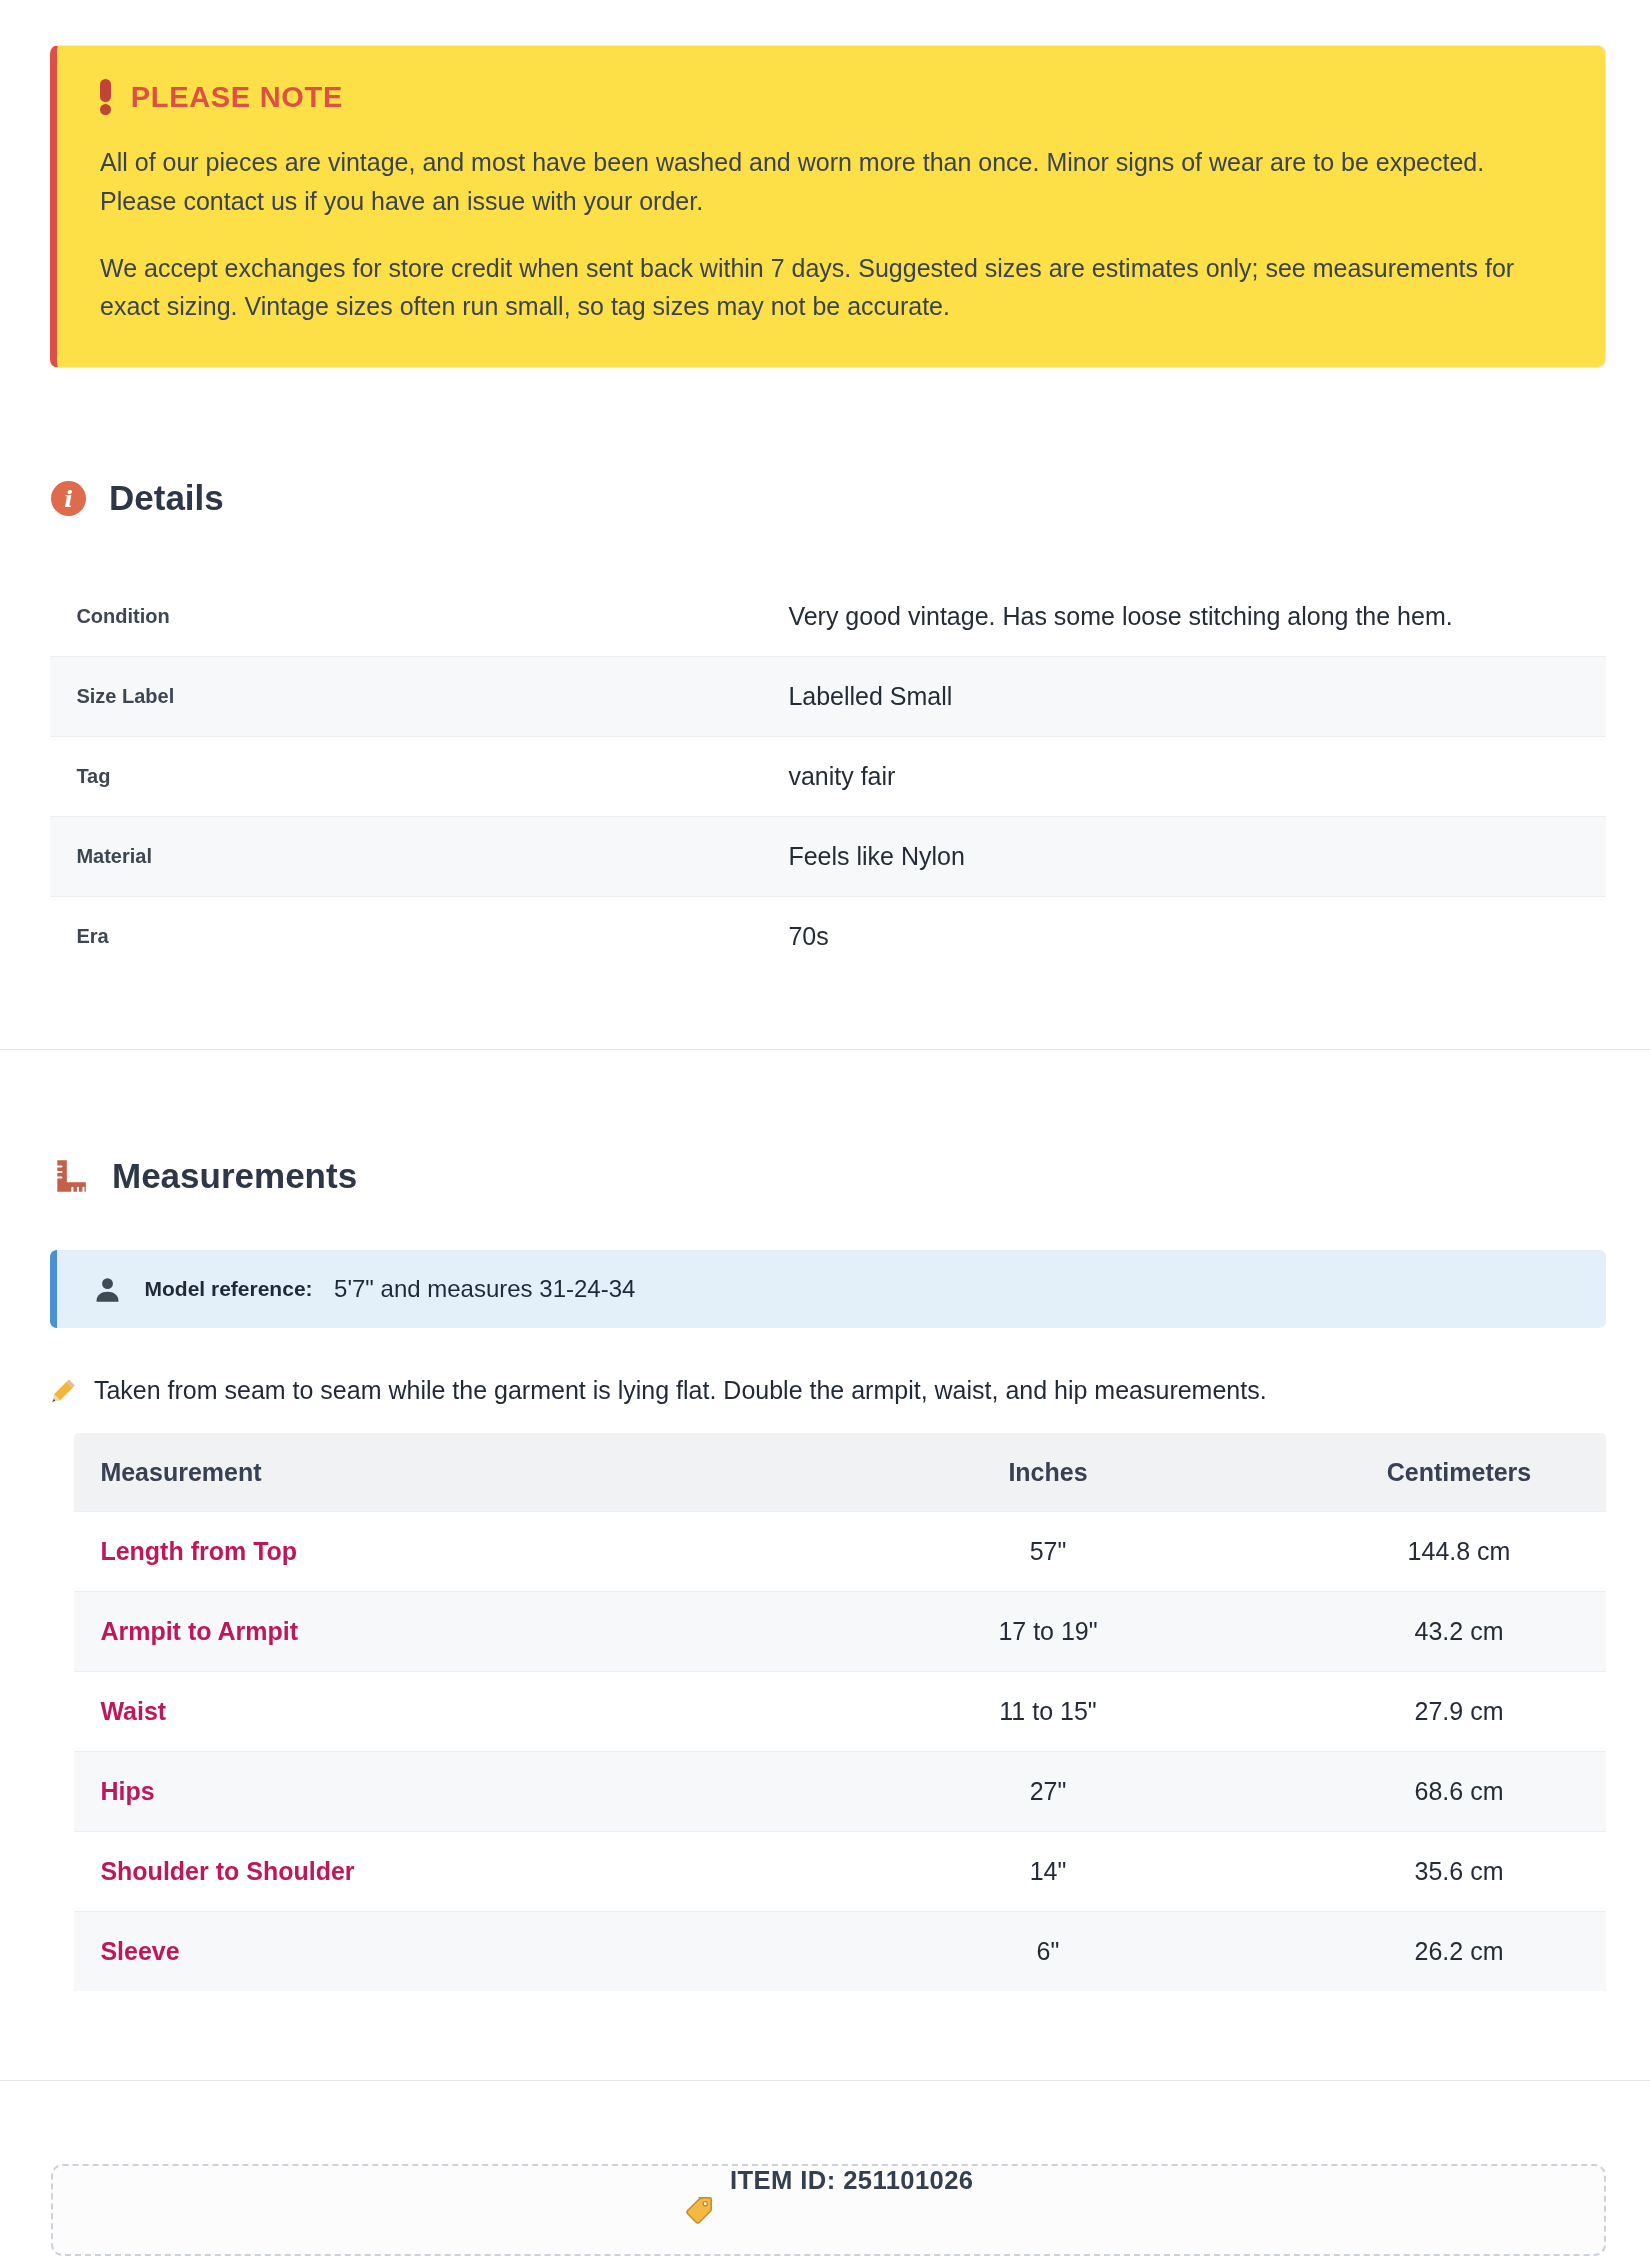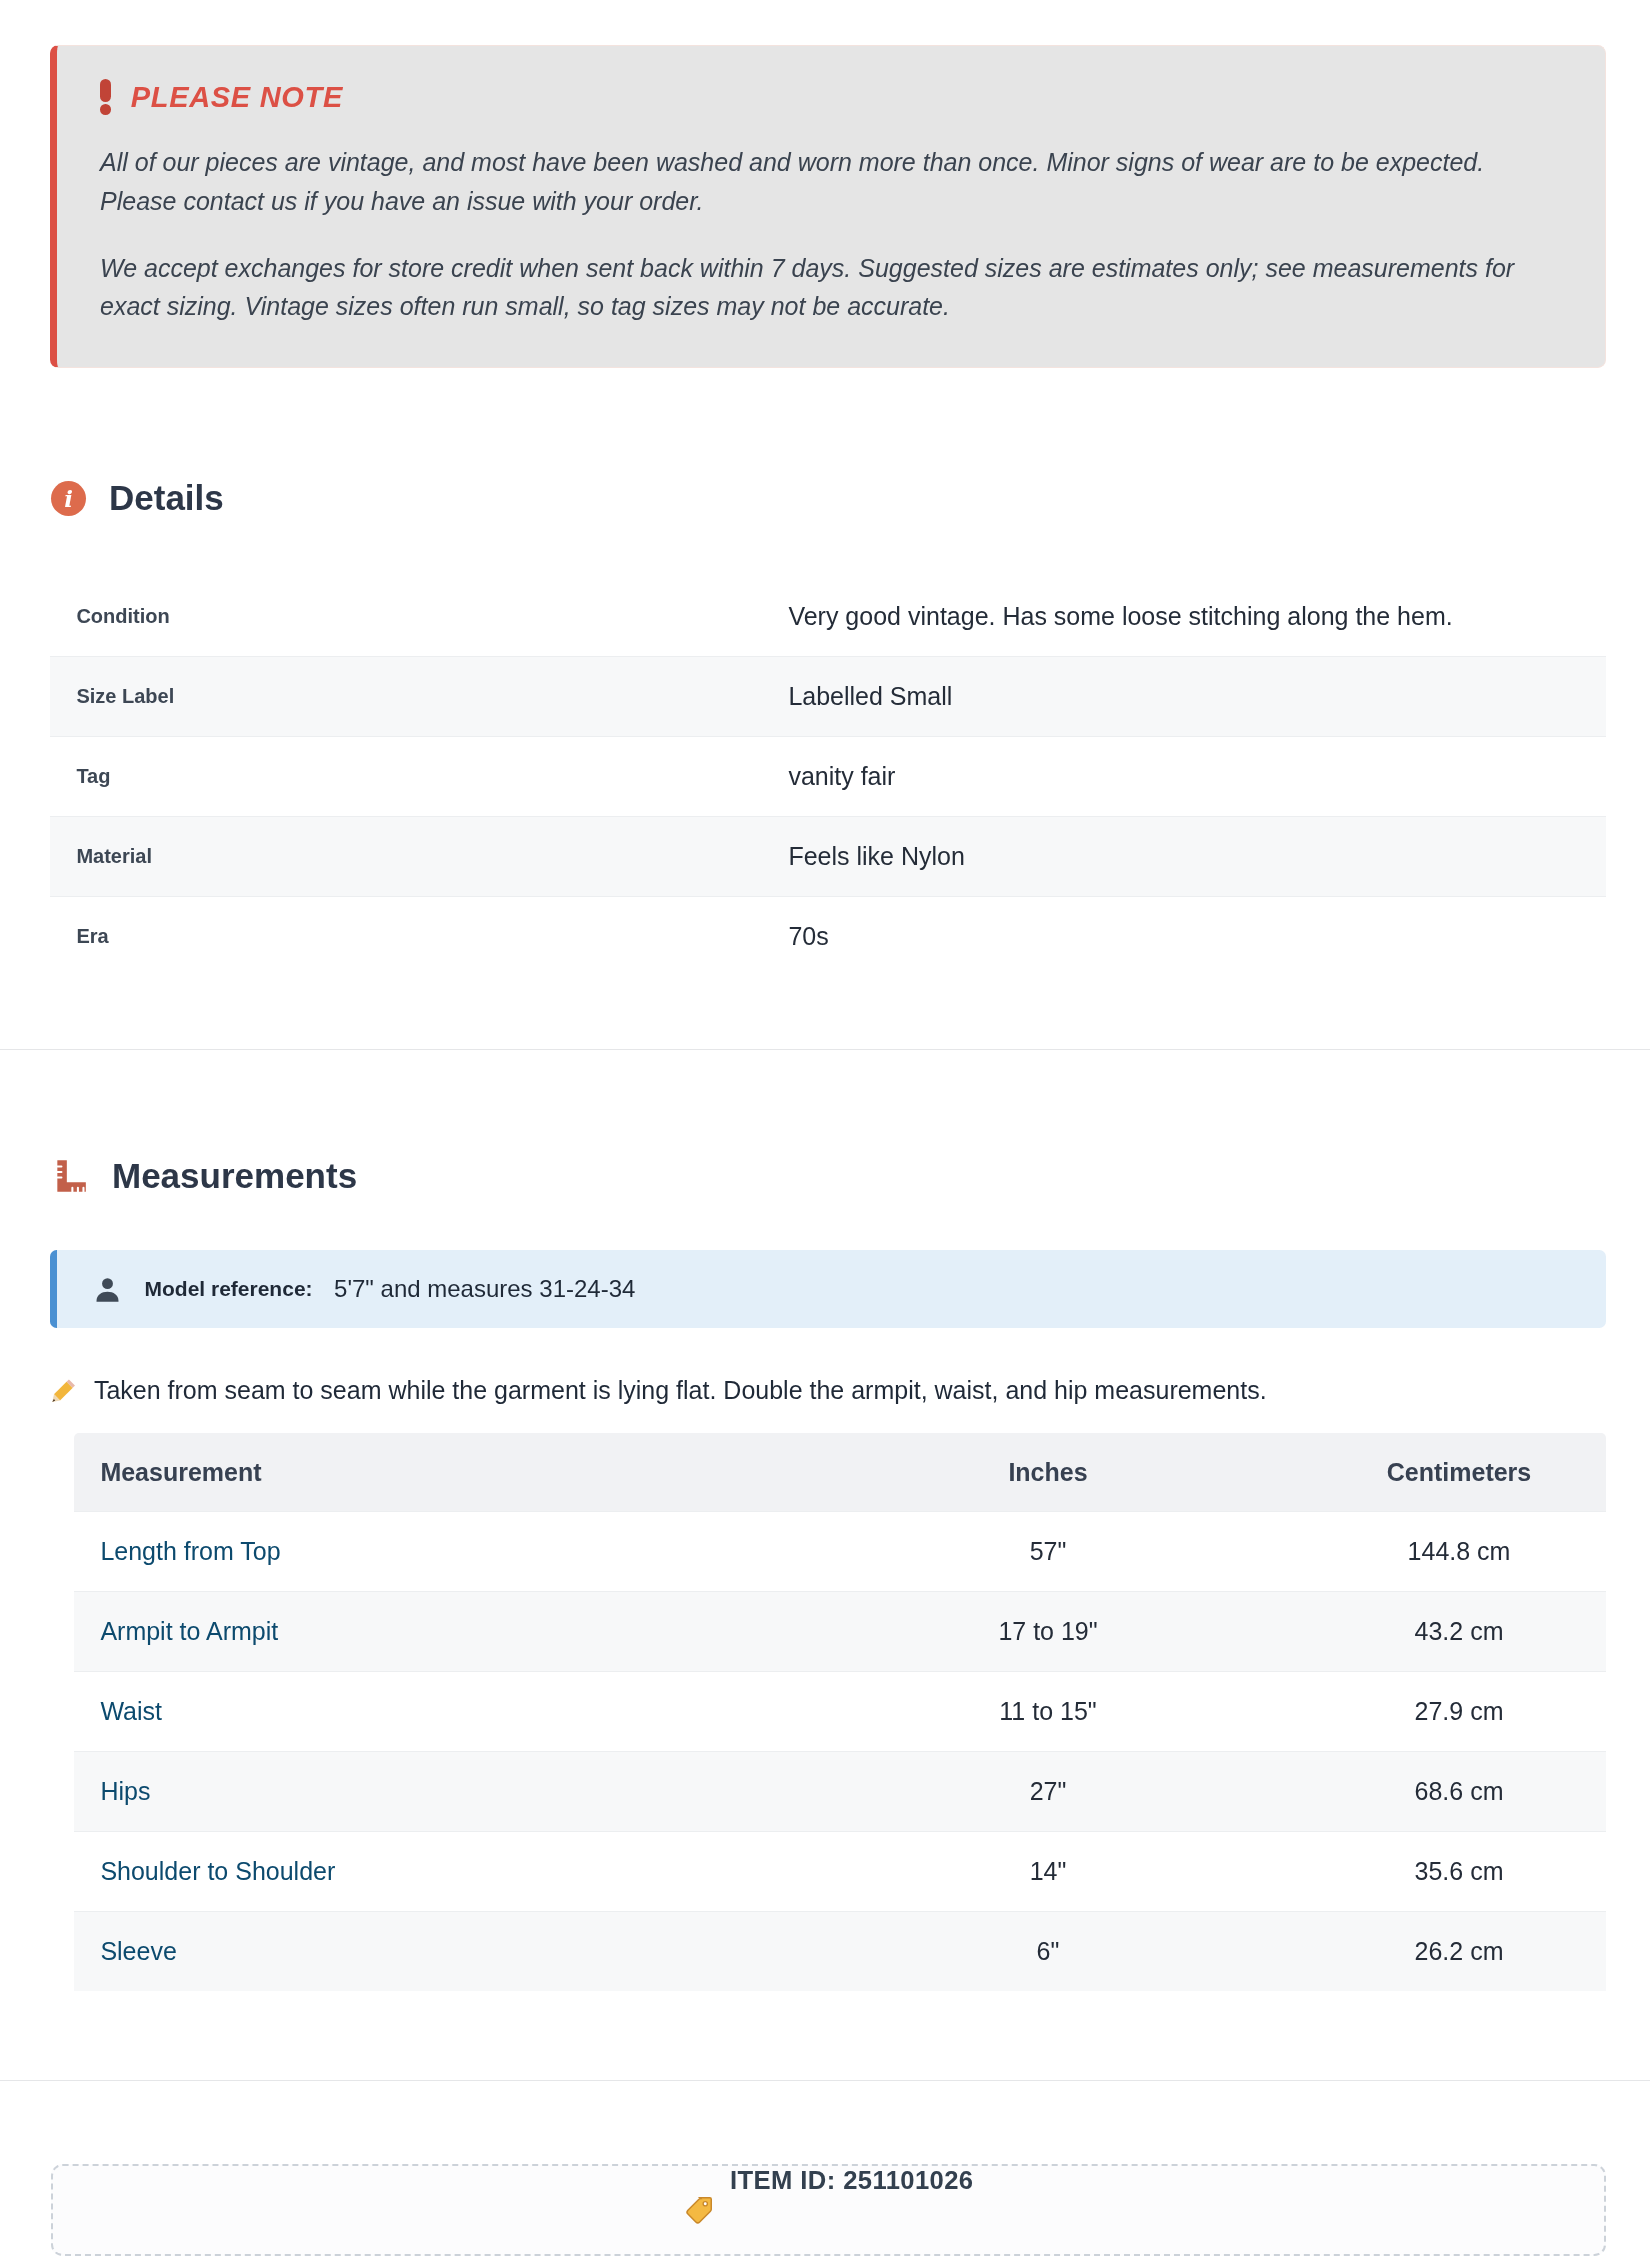--- a/index.html
+++ b/index.html
@@ -13,27 +13,26 @@
     height: 2261px;
     overflow: hidden;
     font-family: "Liberation Sans", sans-serif;
     color: #242c38;
     position: relative;
   }
 
   
   .note-box {
     margin: 45px 45px 0 50px;
-    background: #e5e5e5;
+    background: #fde047;
     border: 0.8px solid #f4e3de;
     border-left: 7.4px solid #dc5045;
     border-radius: 8.3px;
     padding: 33px 45px 13.2px 43px;
     box-sizing: border-box;
-    font-style: italic;
   }
   .note-title-row {
     display: flex;
     align-items: center;
     gap: 20px;
     margin-bottom: 28px;
   }
   .excl-icon {
     position: relative;
     width: 10.7px;
@@ -177,22 +176,22 @@
     grid-template-columns: 710px 528px 1fr;
     align-items: center;
     min-height: 80px;
     border-top: 0.8px solid #eceef0;
     box-sizing: border-box;
     margin-left: 24px;
   }
   .m-row > div { font-size: 25px; }
   .c-name {
     padding-left: 26.4px;
-    font-weight: 400;
-    color: #0c4a6e;
+    font-weight: 700;
+    color: #be185d;
   }
   .c-in, .c-cm {
     text-align: center;
     color: #242c38;
   }
   .m-head {
     background: #f1f2f4;
     min-height: 78px;
     border-top: none;
     border-radius: 5px 5px 0 0;

